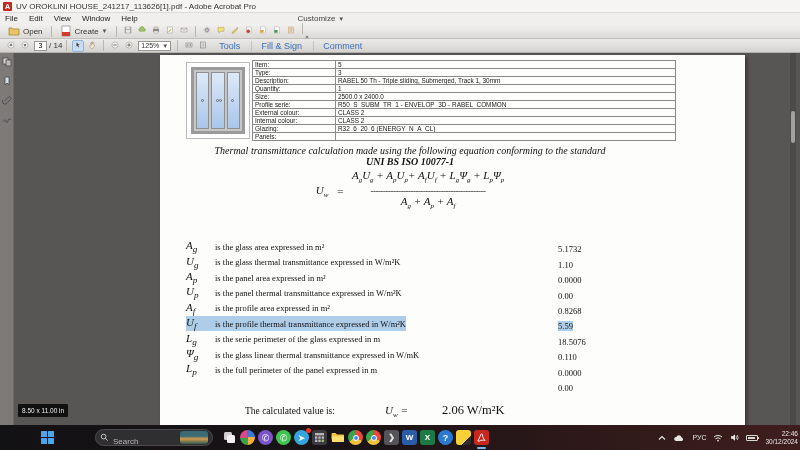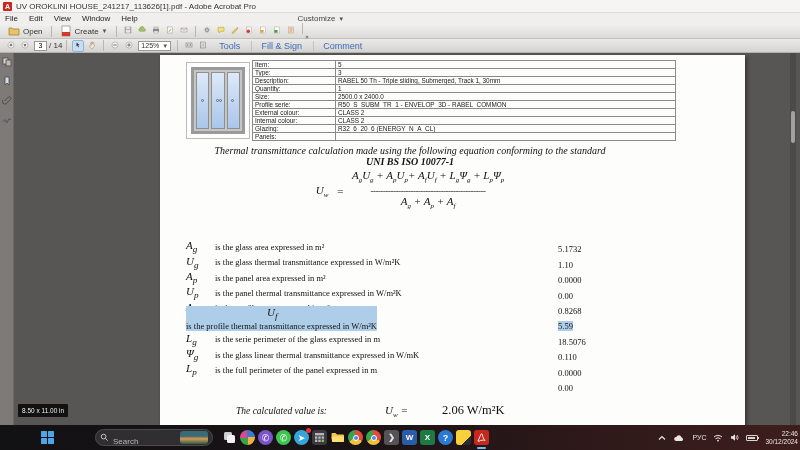--- a/index.html
+++ b/index.html
@@ -79,24 +79,24 @@
   .frac { display:flex; flex-direction:column; align-items:center; line-height:13px; }
   .fracbar { font-style:normal; font-size:9px; letter-spacing:-.5px; line-height:8px; color:#222; }
 
   
   .vars { position:absolute; left:26px; top:184px; width:530px; }
   .var-row { position:relative; height:15.4px; display:flex; align-items:flex-end; }
   .var-sym { font-style:italic; font-size:11px; width:29px; flex:none; }
   .var-desc { font-size:8.5px; }
   .var-left { display:flex; align-items:center; }
   .var-val { position:absolute; left:372px; font-size:8.5px; }
-  .var-row.hl .var-left, .var-row.hl .var-val { background:#aecde8;flex-direction:column; }
+  .var-row.hl .var-left, .var-row.hl .var-val { background:#aecde8; }
 
   .result { position:absolute; left:0; top:349px; width:585px; font-size:9.5px; }
-  .result .r-label { position:absolute; left:76px; top:2px;font-style:italic; }
+  .result .r-label { position:absolute; left:85px; top:2px; }
   .result .r-lhs { position:absolute; left:225px; top:0; font-style:italic; font-size:11px; }
   .result .r-val { position:absolute; left:282px; top:-1px; font-size:12.5px; }
 
   .size-tip { position:absolute; left:18px; top:351px; height:13px; padding:0 4px;
     background:#111; color:#eee; font-size:6.5px; line-height:13px; border-radius:1px;
     font-family:"Liberation Sans", sans-serif; z-index:5; }
 
   
   .taskbar { position:absolute; left:0; bottom:0; width:800px; height:25px;
     background:linear-gradient(90deg,#121114,#1a1315 45%,#2c1819 70%,#3e1e1d);

